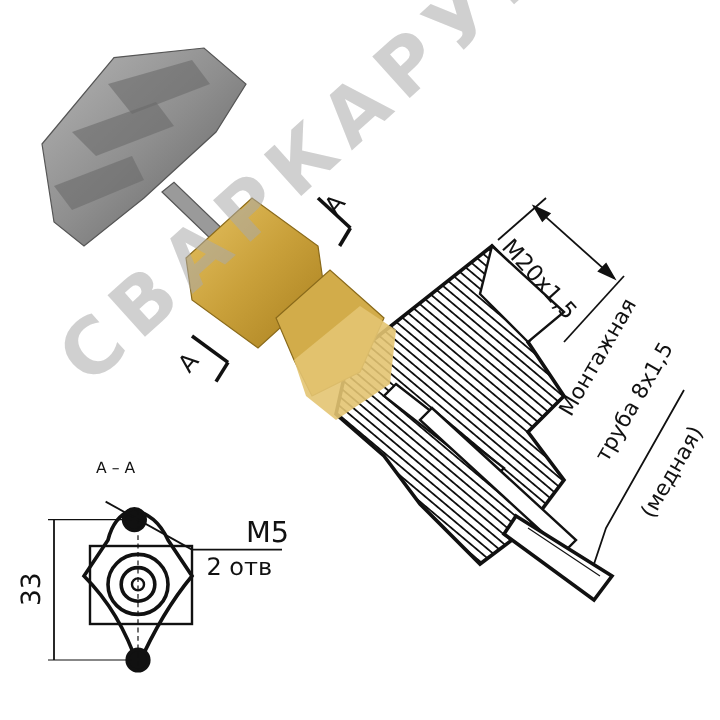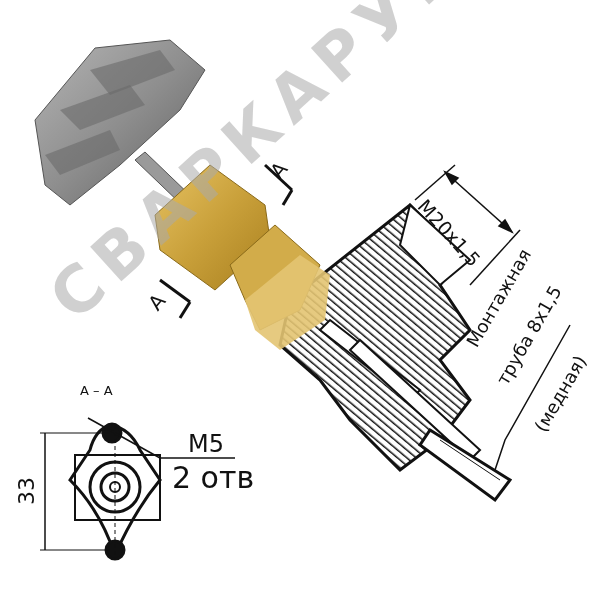--- a/index.html
+++ b/index.html
@@ -97,16 +97,16 @@
 <div class="label" style="left:150px; top:290px; font-size:20px; transform:rotate(-50deg);">A</div>
 
 <div class="label" style="left:430px; top:195px; font-size:19px; transform:rotate(48deg); transform-origin:left top;">M20x1,5</div>
 
 <div class="label" style="left:462px; top:340px; font-size:18px; transform:rotate(-60deg); transform-origin:left top;">Монтажная</div>
 <div class="label" style="left:492px; top:378px; font-size:18px; transform:rotate(-60deg); transform-origin:left top;">труба 8х1,5</div>
 <div class="label" style="left:530px; top:425px; font-size:18px; transform:rotate(-60deg); transform-origin:left top;">(медная)</div>
 
 <div class="label" style="left:80px; top:383px; font-size:13px;">A – A</div>
 <div class="label" style="left:14px; top:505px; font-size:22px; transform:rotate(-90deg); transform-origin:left top;">33</div>
-<div class="label" style="left:188px; top:430px; font-size:24px;">M5</div>
-<div class="label" style="left:172px; top:460px; font-size:30px;">2 отв</div>
+<div class="label" style="left:205px; top:430px; font-size:24px;">M5</div>
+<div class="label" style="left:172px; top:460px; font-size:20px;">2 отв</div>
 
 <div class="watermark">СВАРКАРУ.РФ</div>
 
 </body></html>

